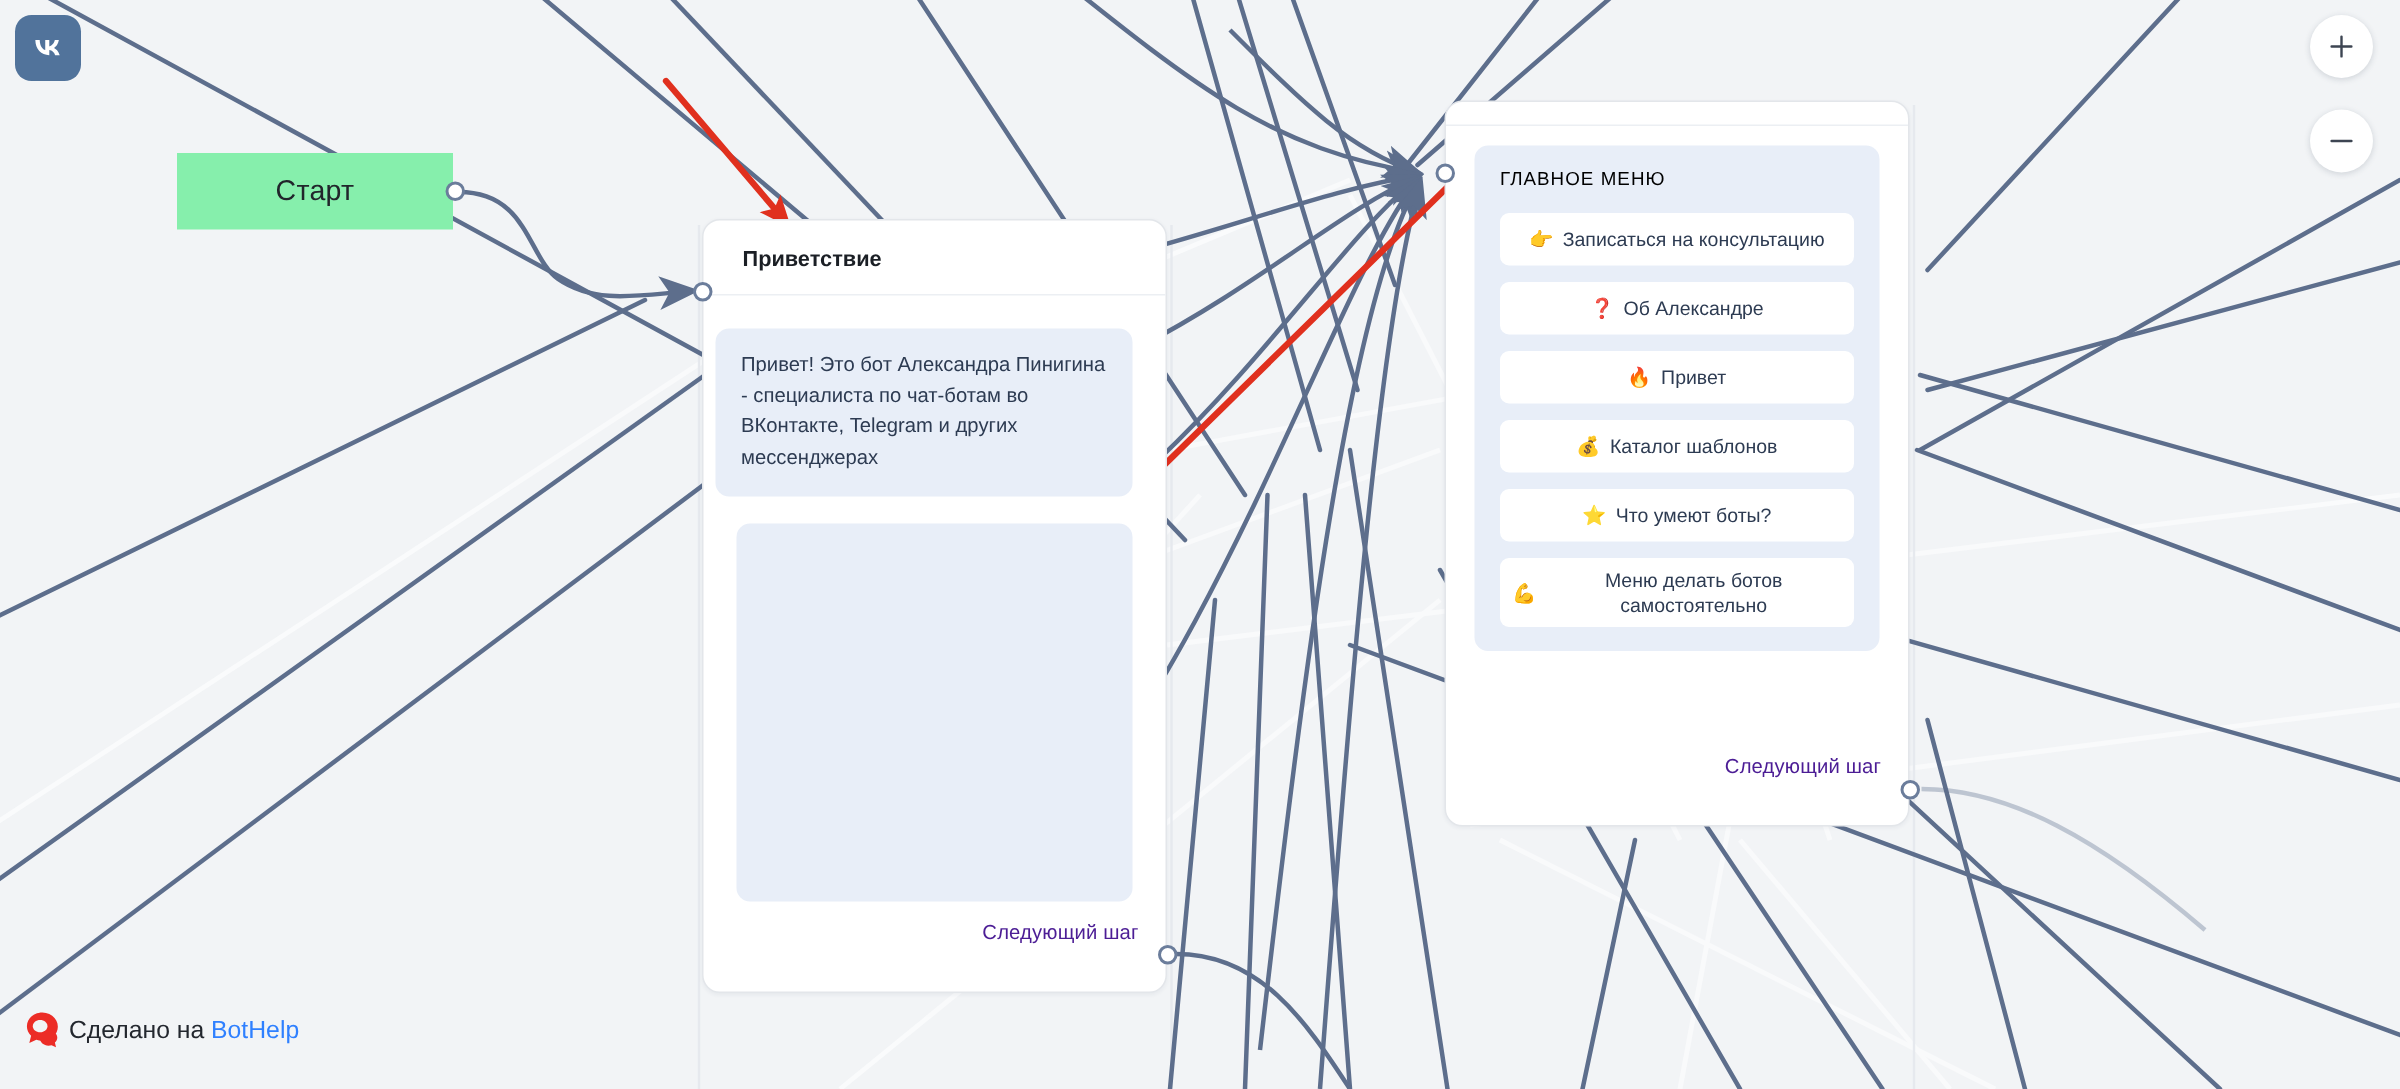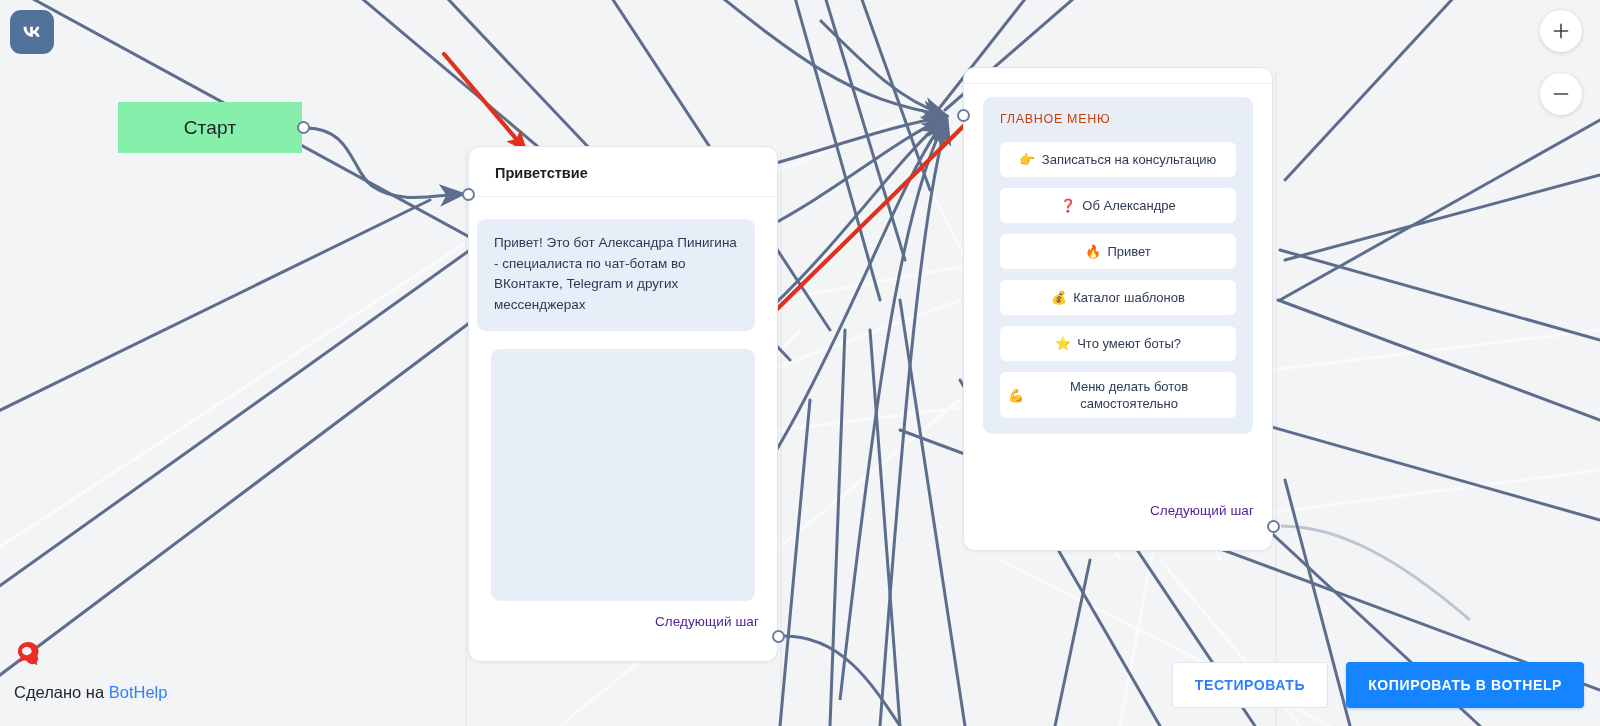--- a/index.html
+++ b/index.html
@@ -81,21 +81,21 @@
 
   
   #card-menu { left: 963px; top: 67px; width: 310px; height: 484px; }
   .menu-panel {
     margin: 13px 19px 0 19px;
     background: #e8eef8;
     border-radius: 9px;
     padding: 15px 17px 16px 17px;
   }
   .menu-panel-title {
-    font-size: 12.5px; color: #c2410c; letter-spacing: .7px;
+    font-size: 12.5px; color: #000000; letter-spacing: .7px;
     margin-bottom: 16px;
   }
   .menu-btn {
     background: #ffffff;
     border-radius: 6px;
     min-height: 35px;
     margin-bottom: 11px;
     display: flex; align-items: center; justify-content: center;
     text-align: center;
     font-size: 13px; color: #2d3b52;
@@ -121,21 +121,21 @@
     display: flex; align-items: center; justify-content: center;
     cursor: pointer; z-index: 40;
     color: #3d4552;
   }
   #zoom-in  { top: 10px; }
   #zoom-out { top: 73px; }
 
   
   .brand {
     position: absolute; left: 14px; bottom: 24px;
-    display: flex; align-items: flex-start; gap: 14px; z-index: 40; flex-direction: column;
+    display: flex; align-items: center; gap: 2px; z-index: 40;
   }
   .brand .txt { font-size: 16.5px; color: #23272e; }
   .brand .txt a { color: #2f80ff; text-decoration: none; }
 
   .footer-actions {
     position: absolute; right: 16px; bottom: 18px;
     display: flex; align-items: center; gap: 18px; z-index: 40;
   }
   .btn-outline {
     background: #ffffff;
@@ -317,18 +317,14 @@
     <svg width="30" height="30" viewBox="0 0 32 32">
       <path fill="#ec2c26" d="M15.2 3.2C9.1 3.2 4.2 7.6 4.2 13c0 2.6 1.1 5 3 6.8l-1.3 5 5-2.2c1.3.4 2.7.6 4.3.6 6.1 0 11-4.4 11-9.9S21.3 3.2 15.2 3.2z"></path>
       <path fill="#f2f4f6" d="M13.6 8.6c2.9 0 5.2 1.9 5.2 4.3s-2.3 4.3-5.2 4.3-5.2-1.9-5.2-4.3 2.3-4.3 5.2-4.3z"></path>
       <path fill="#ec2c26" d="M19.6 15.8c3.4 0 6.2 2.3 6.2 5.2 0 1.4-.6 2.7-1.7 3.6l.8 3.3-3.2-1.4c-.7.2-1.4.3-2.1.3-3.4 0-6.2-2.3-6.2-5.2s2.8-5.8 6.2-5.8z"></path>
     </svg>
     <div class="txt">
       <span>Сделано на </span><a href="#">BotHelp</a>
     </div>
   </div>
 
-  <div class="footer-actions">
-    <button class="btn-outline">ТЕСТИРОВАТЬ</button>
-    <button class="btn-primary">КОПИРОВАТЬ В BOTHELP</button>
-  </div>
 
 </div>
 
 </body></html>

